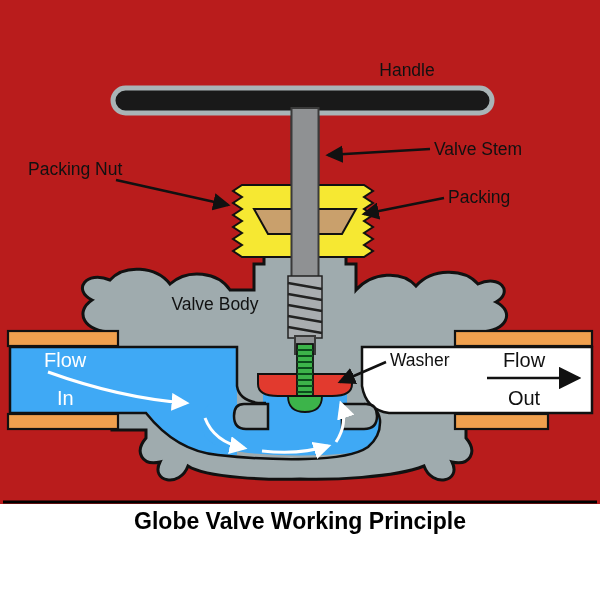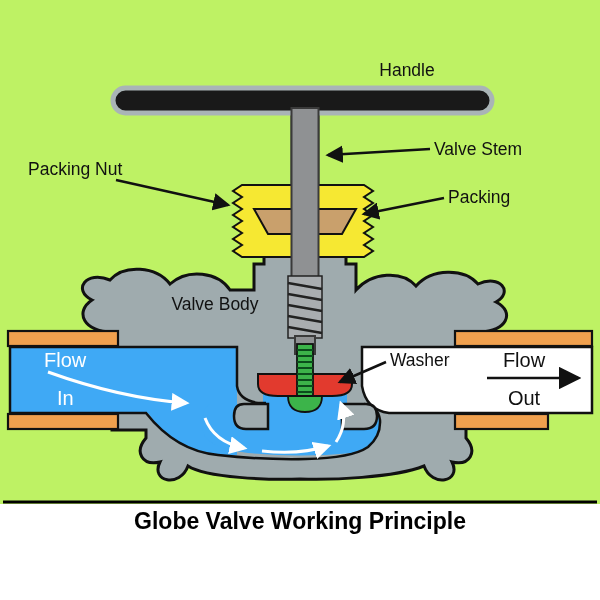--- a/index.html
+++ b/index.html
@@ -8,21 +8,21 @@
     background: #ffffff;
     width: 600px;
     height: 600px;
     overflow: hidden;
     font-family: "Liberation Sans", "DejaVu Sans", sans-serif;
   }
   .stage {
     position: relative;
     width: 600px;
     height: 504px;
-    background: #bef264;
+    background: #b91c1c;
   }
   svg { display: block; }
   svg text { font-family: "Liberation Sans", "DejaVu Sans", sans-serif; }
 
   .label      { font-size: 17.5px; fill: #111; }
   .flow-label { font-size: 20px; fill: #111; }
   .flow-label-white { font-size: 20px; fill: #fff; }
   .title-text { font-size: 23px; font-weight: bold; fill: #000; }
 
   .body-fill   { fill: var(--body-gray, #9fabae); stroke: var(--outline-black, #111111); stroke-width: 3; }

